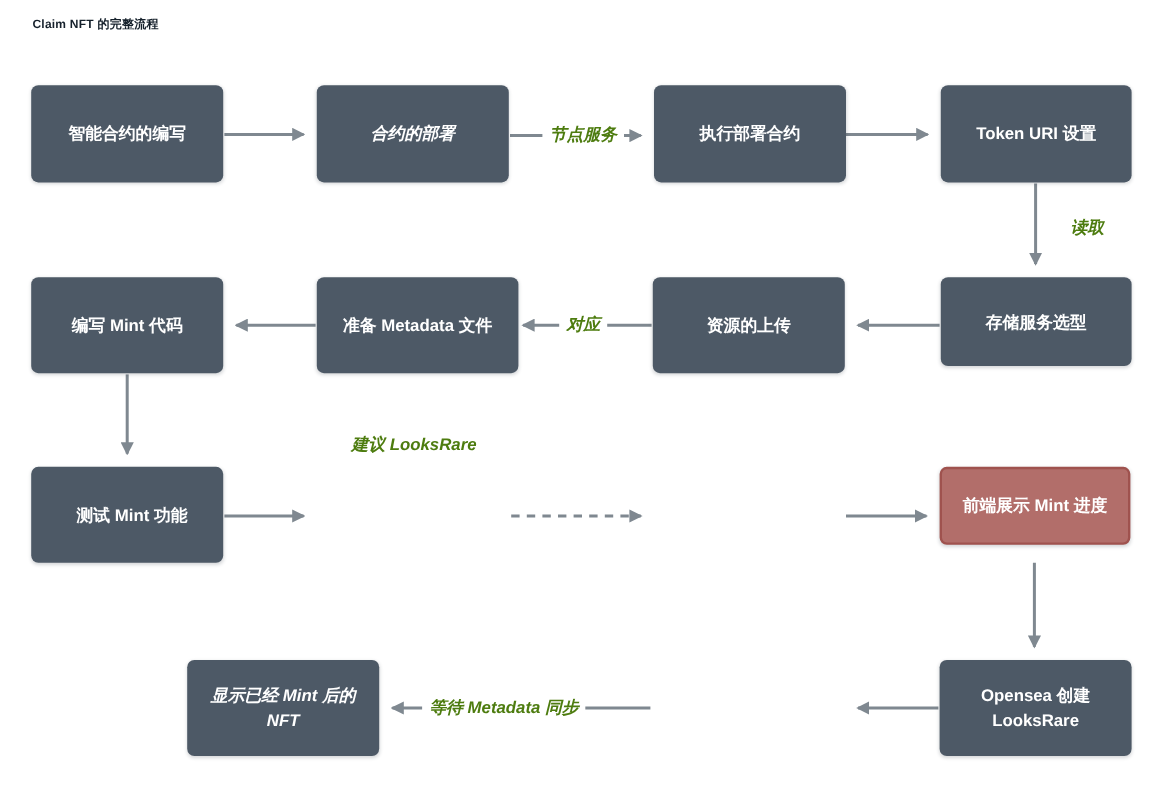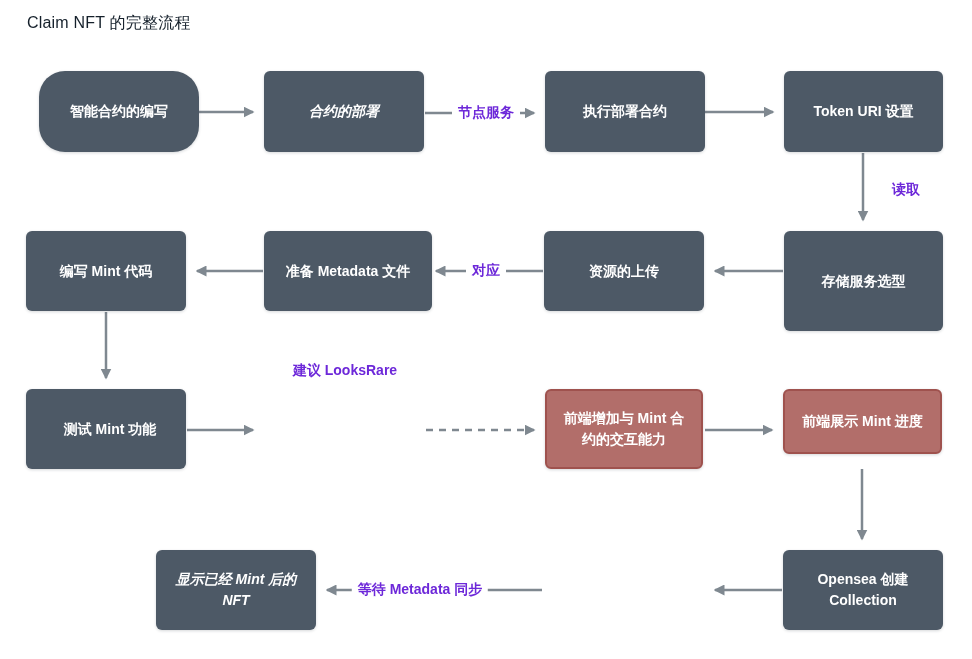--- a/index.html
+++ b/index.html
@@ -1,46 +1,47 @@
 <!DOCTYPE html>
 <html><head>
 <meta charset="utf-8">
 <style>
   html,body { margin:0; padding:0; background:#ffffff; }
   #canvas {
     position:relative; width:972px; height:659px; background:#ffffff;
     font-family:"Liberation Sans","DejaVu Sans",sans-serif; overflow:hidden;
   }
   .title {
-    position:absolute; left:27px; top:13px; font-size:16px; font-weight:normal;
+    position:absolute; left:27px; top:13px; font-size:10px; font-weight:bold;
     color:#15202b; letter-spacing:0.2px;
   }
   svg.arrows { position:absolute; left:0; top:0; width:972px; height:659px; }
   .node {
     position:absolute; box-sizing:border-box; border-radius:6px;
     display:flex; align-items:center; justify-content:center; text-align:center;
     color:#ffffff; font-weight:bold; font-size:14px; line-height:1.5;
     padding:8px 12px; box-shadow:0 1px 3px rgba(30,40,50,0.18);
   }
   .dark { background:#4d5966; }
   .red  { background:#b26e6a; border:2px solid #9f524e; }
   .lbl {
     position:absolute; transform:translate(-50%,-50%); background:#ffffff;
-    padding:0 6px; font-size:14px; font-weight:600; color:#6d28d9;
+    padding:0 6px; font-size:14px; font-weight:600; color:#4d7c0f;
     white-space:nowrap;
+    font-style:italic;
   }
   
-  .n1  { left:39px;  top:71px;  width:160px; height:81px;border-radius:26px; }
+  .n1  { left:26px;  top:71px;  width:160px; height:81px; }
   .n2  { left:264px; top:71px;  width:160px; height:81px;font-style:italic; }
   .n3  { left:545px; top:71px;  width:160px; height:81px; }
   .n4  { left:784px; top:71px;  width:159px; height:81px; }
   .n5  { left:26px;  top:231px; width:160px; height:80px; }
   .n6  { left:264px; top:231px; width:168px; height:80px; }
   .n7  { left:544px; top:231px; width:160px; height:80px; }
-  .n8  { left:784px; top:231px; width:159px; height:100px; }
+  .n8  { left:784px; top:231px; width:159px; height:74px; }
   .n9  { left:26px;  top:389px; width:160px; height:80px;padding-left:20px; }
   .n10 { left:264px; top:389px; width:161px; height:80px; }
   .n11 { left:545px; top:389px; width:158px; height:80px; }
   .n12 { left:783px; top:389px; width:159px; height:65px; }
   .n13 { left:156px; top:550px; width:160px; height:80px;font-style:italic; }
   .n14 { left:543px; top:550px; width:160px; height:80px; }
   .n15 { left:783px; top:550px; width:160px; height:80px; }
   
   .l-node-service { left:486px; top:113px; }
   .l-read         { left:862px; top:190px;margin-left:44px; }
@@ -81,24 +82,23 @@
 
   <div class="node dark n1">智能合约的编写</div>
   <div class="node dark n2">合约的部署</div>
   <div class="node dark n3">执行部署合约</div>
   <div class="node dark n4">Token URI 设置</div>
   <div class="node dark n5">编写 Mint 代码</div>
   <div class="node dark n6">准备 Metadata 文件</div>
   <div class="node dark n7">资源的上传</div>
   <div class="node dark n8">存储服务选型</div>
   <div class="node dark n9">测试 Mint 功能</div>
-  <div class="node red n11">前端增加与 Mint 合约的交互能力</div>
   <div class="node red n12">前端展示 Mint 进度</div>
   <div class="node dark n13">显示已经 Mint 后的 NFT</div>
-  <div class="node dark n15">Opensea 创建 Collection</div>
+  <div class="node dark n15">Opensea 创建 LooksRare</div>
 
   <div class="lbl l-node-service">节点服务</div>
   <div class="lbl l-read">读取</div>
   <div class="lbl l-mapping">对应</div>
   <div class="lbl l-suggest">建议 LooksRare</div>
   <div class="lbl l-wait-sync">等待 Metadata 同步</div>
 
 </div>
 
 </body></html>

